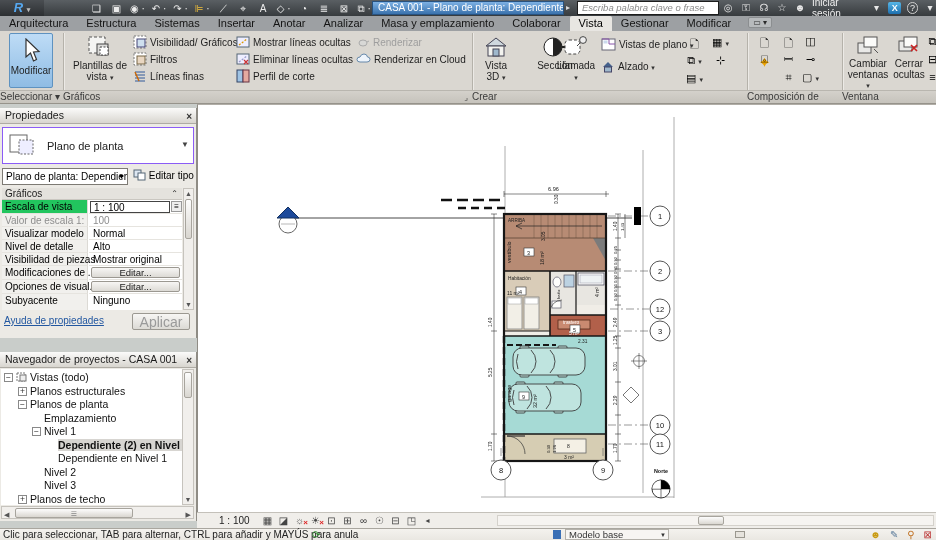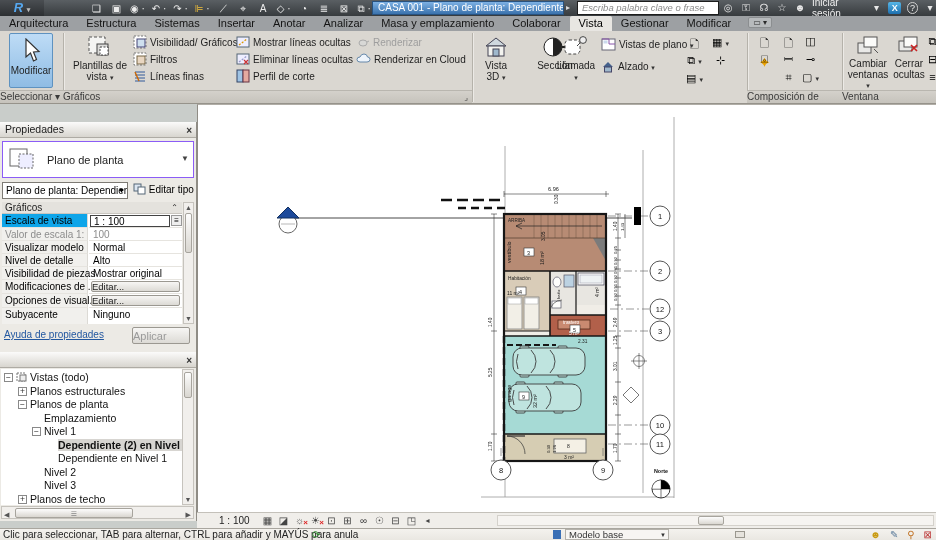--- a/index.html
+++ b/index.html
@@ -36,21 +36,21 @@
   #btn-modificar{left:9px;width:44px;height:55px;background:linear-gradient(#bedcf6,#8fbce4);border:1px solid #5e92c0;border-radius:2px;padding-top:2px}
   .sitem{position:absolute;height:16px;font-size:10px;line-height:16px;color:#1e1e1e;white-space:nowrap}
   .sitem svg,.sitem .si{vertical-align:-3px;margin-right:3px}
   .dis{color:#9e9e9e}
   .mini{position:absolute;width:17px;height:15px;text-align:center}
   
   .palette{position:absolute;left:0;width:197px;background:#eceae5;border-right:1px solid #8f8c85}
   .phead{height:16px;background:linear-gradient(#fbfbfa,#d8d5cf);border-bottom:1px solid #aeaba4;font-size:10.5px;line-height:15px;padding:0 5px;color:#1a1a1a;position:relative}
   .pclose{position:absolute;right:4px;top:1px;font-size:10px;color:#333;font-weight:bold}
   .prow-label{overflow:hidden;white-space:nowrap}
-  .bevelbtn{background:linear-gradient(#f7f6f4,#dcdad5);border:1px solid #9b9891;border-radius:2px;color:#222}
+  .bevelbtn{background:linear-gradient(#f7f6f4,#dcdad5);border:1px solid #9b9891;border-radius:2px;text-align:center;color:#222}
   .link{color:#2257a0;text-decoration:underline}
   .exp{display:inline-block;width:9px;height:9px;border:1px solid #898989;background:#fff;font-size:8.5px;line-height:7px;text-align:center;color:#333;margin-right:3px;vertical-align:1px}
   .trow{position:absolute;height:13.5px;line-height:13.5px;font-size:10.5px;white-space:nowrap;color:#111}
   .tsel{background:#d7d5d1;font-weight:bold}
   .sb{background:#f1efec;border:1px solid #c6c3bd}
   .sb .th{background:linear-gradient(#fdfdfd,#d9d6d0);border:1px solid #a7a49d;border-radius:2px}
   .arr{font-size:7px;color:#555;text-align:center;line-height:9px}
   
   #canvas{left:197px;top:104px;width:739px;height:408px;background:#fff;border-left:1px solid #8f8c85;border-top:1px solid #b0ada6}
   #bottomstrip{left:197px;top:512px;width:739px;height:16px;background:#f0eeea;border-top:1px solid #c4c1ba}
@@ -190,20 +190,21 @@
         </svg><span>Vistas de plano</span> <span class="dd">▾</span></div>
     <div class="sitem" style="left:601px;top:28px"><svg class="si" width="14" height="13" viewBox="0 0 14 13">
           <path d="M2 7 L7 2 L12 7 Z" fill="#44618c"></path>
           <rect x="3.5" y="7" width="7" height="5" fill="#9fb8cc" stroke="#446"></rect>
         </svg><span>Alzado</span> <span class="dd">▾</span></div>
     <div class="mini" style="left:686px;top:5px">🗋</div>
     <div class="mini" style="left:712px;top:5px">▦ <span class="dd">▾</span></div>
     <div class="mini" style="left:686px;top:23px">⧉ <span class="dd">▾</span></div>
     <div class="mini" style="left:712px;top:23px">⊹</div>
     <div class="mini" style="left:686px;top:41px">▤ <span class="dd">▾</span></div>
+    <div class="plabel" style="left:472px;width:275px"><span>Crear</span></div>
     <div class="vsep" style="left:747px"></div>
 
     <div class="mini" style="left:756px;top:4px">🗋<span style="color:#e8a000">✦</span></div>
     <div class="mini" style="left:780px;top:4px">🗋</div>
     <div class="mini" style="left:802px;top:4px">◫</div>
     <div class="mini" style="left:756px;top:22px">⌻</div>
     <div class="mini" style="left:780px;top:22px">𝄩</div>
     <div class="mini" style="left:802px;top:22px">⊸</div>
     <div class="mini" style="left:780px;top:40px">⌗</div>
     <div class="mini" style="left:802px;top:40px">▢ <span class="dd">▾</span></div>
@@ -227,41 +228,41 @@
       <span>Cerrar</span><br><span>ocultas</span>
     </div>
     <div class="mini" style="left:924px;top:4px">⧉</div>
     <div class="mini" style="left:924px;top:22px">⊟</div>
     <div class="mini" style="left:924px;top:40px">≡</div>
     <div class="plabel" style="left:842px;width:94px"><span>Ventana</span></div>
   </div>
 
   <div class="abs" style="left:0;top:104px;width:197px;height:424px;background:#c9cdca"></div>
 
-  <div class="palette" style="top:122px;height:230px">
+  <div class="palette" style="top:108px;height:230px">
     <div class="phead"><span>Propiedades</span><span class="pclose">×</span></div>
     <div class="abs" style="left:2px;top:19px;width:192px;height:37px;background:#fff;border:1px solid #8b5cf6">
       <svg class="abs" style="left:4px;top:4px" width="30" height="28" viewBox="0 0 30 28">
           <rect x="3" y="3" width="17" height="17" fill="#fff" stroke="#666"></rect>
           <rect x="12" y="8" width="14" height="14" fill="#eef" stroke="#666" stroke-dasharray="2 1.5"></rect>
         </svg>
       <span class="abs" style="left:44px;top:12px;font-size:11px;color:#222">Plano de planta</span>
       <span class="abs" style="right:4px;top:12px;font-size:8px;color:#444">▼</span>
     </div>
     <div class="abs" style="left:2px;top:60px;width:126px;height:17px;background:#fff;border:1px solid #7d7a74;font-size:10px;line-height:15px;padding:0 3px;white-space:nowrap;overflow:hidden"><span>Plano de planta: Dependient</span><span class="abs" style="right:2px;font-size:7px">▼</span></div>
     <div class="abs" style="left:133px;top:60px;width:62px;height:17px;font-size:10px;line-height:16px"><svg width="13" height="12" viewBox="0 0 13 12" style="vertical-align:-2px">
           <rect x="1" y="1" width="7" height="7" fill="#dde7f2" stroke="#567"></rect>
           <rect x="5" y="4" width="7" height="7" fill="#fff" stroke="#567"></rect>
         </svg> <span>Editar tipo</span></div>
 
     <div class="abs" style="left:2px;top:80px;width:180px;height:12px;background:#e4e2dd;border-bottom:1px solid #c9c6c0;font-size:10px;line-height:12px;padding-left:3px;color:#222"><span>Gráficos</span><span class="abs" style="right:4px;font-size:8px">⌃</span></div>
 
     <div class="abs" style="left:2px;top:92px;width:180px;height:110px;background:#fff;overflow:hidden">
 
-      <div class="abs" style="top:0;left:0;width:86px;height:14px;background:#0ea5e9;border-right:1px solid #dcdad5;border-bottom:1px solid #e6e4df;font-size:10px;line-height:14px;padding-left:3px" class2="plab"><span class="prow-label">Escala de vista</span></div>
+      <div class="abs" style="top:0;left:0;width:86px;height:14px;background:#22c55e;border-right:1px solid #dcdad5;border-bottom:1px solid #e6e4df;font-size:10px;line-height:14px;padding-left:3px" class2="plab"><span class="prow-label">Escala de vista</span></div>
       <div class="abs" style="top:0;left:87px;width:93px;height:14px;border-bottom:1px solid #e6e4df">
           <span class="abs" style="left:1px;top:0.5px;right:12px;height:12px;border:1px solid #444;font-size:10px;line-height:11px;padding-left:3px">1 : 100</span>
           <span class="abs" style="right:0;top:1px;width:11px;height:11px;border:1px solid #999;background:#eee;font-size:8px;line-height:10px;text-align:center">≡</span>
         </div>
 
       <div class="abs" style="top:14px;left:0;width:86px;height:13px;background:#f1f0ed;border-right:1px solid #dcdad5;border-bottom:1px solid #e6e4df;font-size:10px;line-height:13px;padding-left:3px;color:#8d8d8d"><span class="prow-label">Valor de escala    1:</span></div>
       <div class="abs" style="top:14px;left:87px;width:93px;height:13px;border-bottom:1px solid #e6e4df;font-size:10px;line-height:13px;padding-left:4px;color:#8d8d8d"><span>100</span></div>
 
       <div class="abs" style="top:27px;left:0;width:86px;height:13px;background:#f1f0ed;border-right:1px solid #dcdad5;border-bottom:1px solid #e6e4df;font-size:10px;line-height:13px;padding-left:3px"><span class="prow-label">Visualizar modelo</span></div>
       <div class="abs" style="top:27px;left:87px;width:93px;height:13px;border-bottom:1px solid #e6e4df;font-size:10px;line-height:13px;padding-left:4px"><span>Normal</span></div>
@@ -286,25 +287,25 @@
       <div class="abs" style="top:94px;left:87px;width:93px;height:16px;font-size:10px;line-height:14px;padding-left:4px"><span>Ninguno</span></div>
     </div>
 
     <div class="abs sb" style="right:2px;top:80px;width:11px;height:122px">
       <div class="arr">▲</div>
       <div class="th abs" style="left:1px;right:1px;top:10px;height:40px"></div>
       <div class="arr abs" style="bottom:0;left:0;right:0">▼</div>
     </div>
 
     <div class="abs" style="left:4px;top:207px;font-size:10px"><span class="link">Ayuda de propiedades</span></div>
-    <div class="abs bevelbtn" style="right:6px;top:205px;width:58px;height:17px;font-size:11px;line-height:16px;color:#9a9a9a"><span>Aplicar</span></div>
+    <div class="abs bevelbtn" style="right:6px;top:205px;width:58px;height:17px;font-size:14px;line-height:16px;color:#9a9a9a"><span>Aplicar</span></div>
   </div>
 
   <div class="palette" style="top:352px;height:169px">
-    <div class="phead"><span class="pclose">×</span></div>
+    <div class="phead"><span>Navegador de proyectos - CASA 001</span><span class="pclose">×</span></div>
     <div class="abs" style="left:1px;top:17px;width:182px;height:136px;background:#fff;overflow:hidden">
       <div class="trow" style="left:3px;top:2px"><span class="exp">−</span><svg width="12" height="10" viewBox="0 0 12 10" style="vertical-align:-1px;margin-right:2px">
             <rect x="1" y="1" width="8" height="8" fill="#fff" stroke="#777" stroke-dasharray="2 1"></rect>
             <rect x="4" y="3" width="6" height="6" fill="#eee" stroke="#777"></rect>
           </svg><span>Vistas (todo)</span></div>
       <div class="trow" style="left:17px;top:15.5px"><span class="exp">+</span><span>Planos estructurales</span></div>
       <div class="trow" style="left:17px;top:29px"><span class="exp">−</span><span>Planos de planta</span></div>
       <div class="trow" style="left:43px;top:42.5px"><span>Emplazamiento</span></div>
       <div class="trow" style="left:31px;top:56px"><span class="exp">−</span><span>Nivel 1</span></div>
       <div class="trow" style="left:57px;top:69.5px"><span class="tsel">Dependiente (2) en Nivel 1</span></div>

